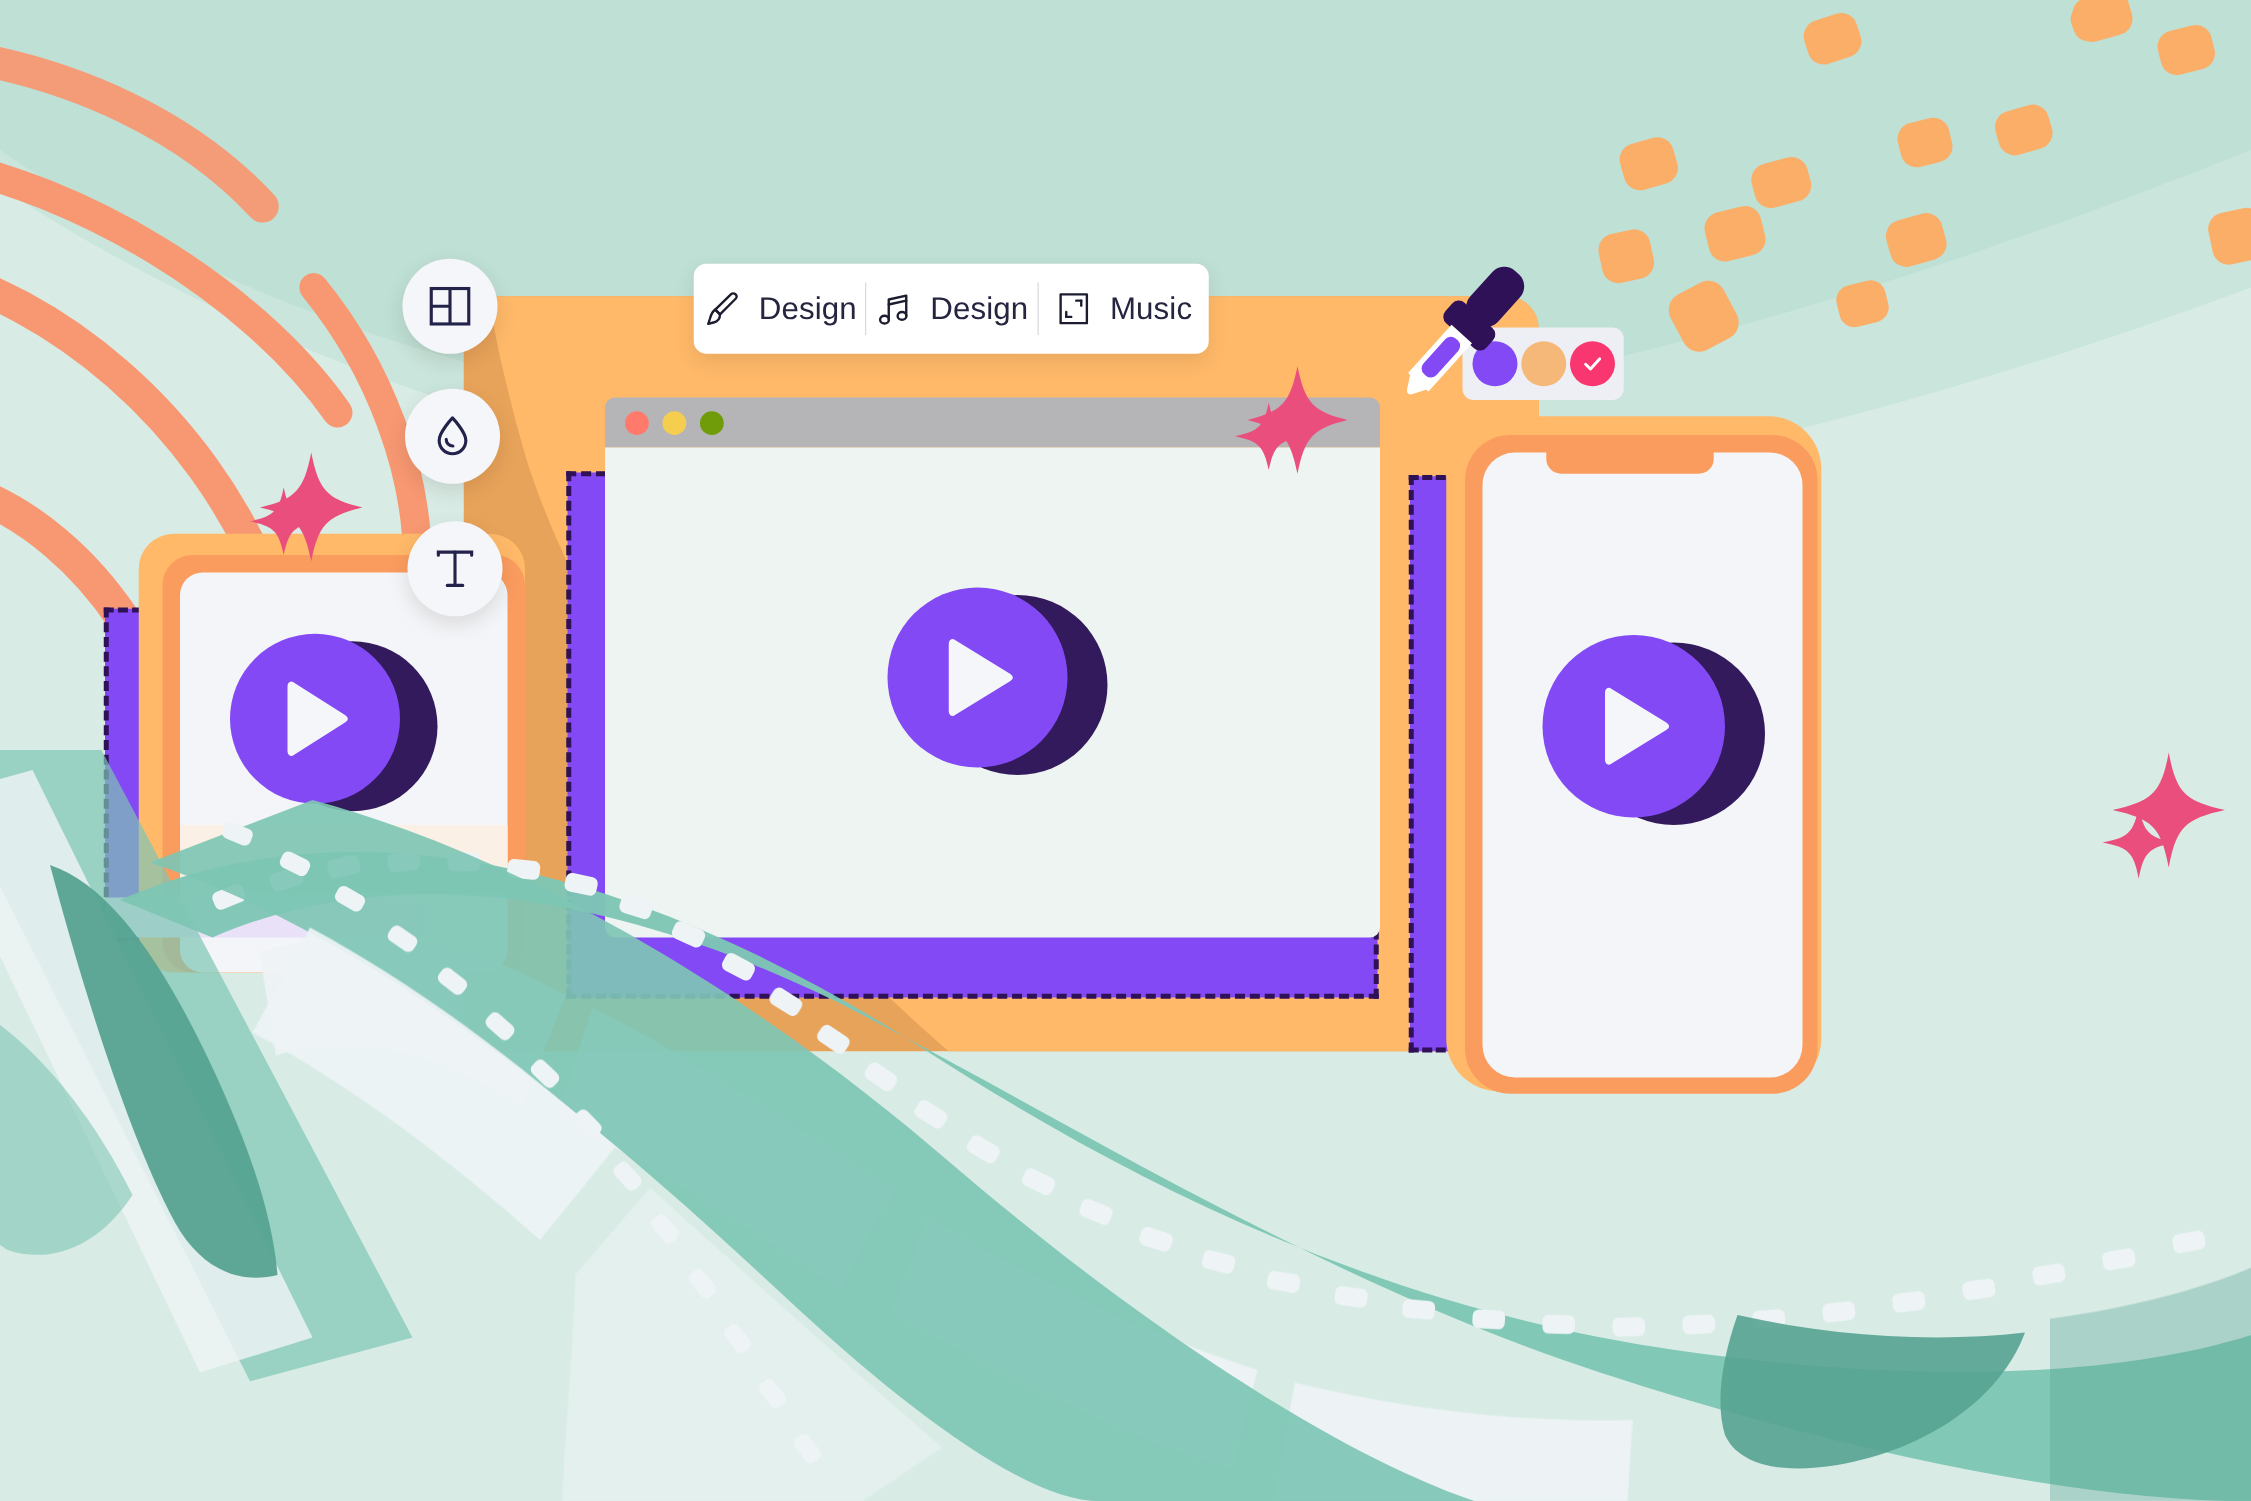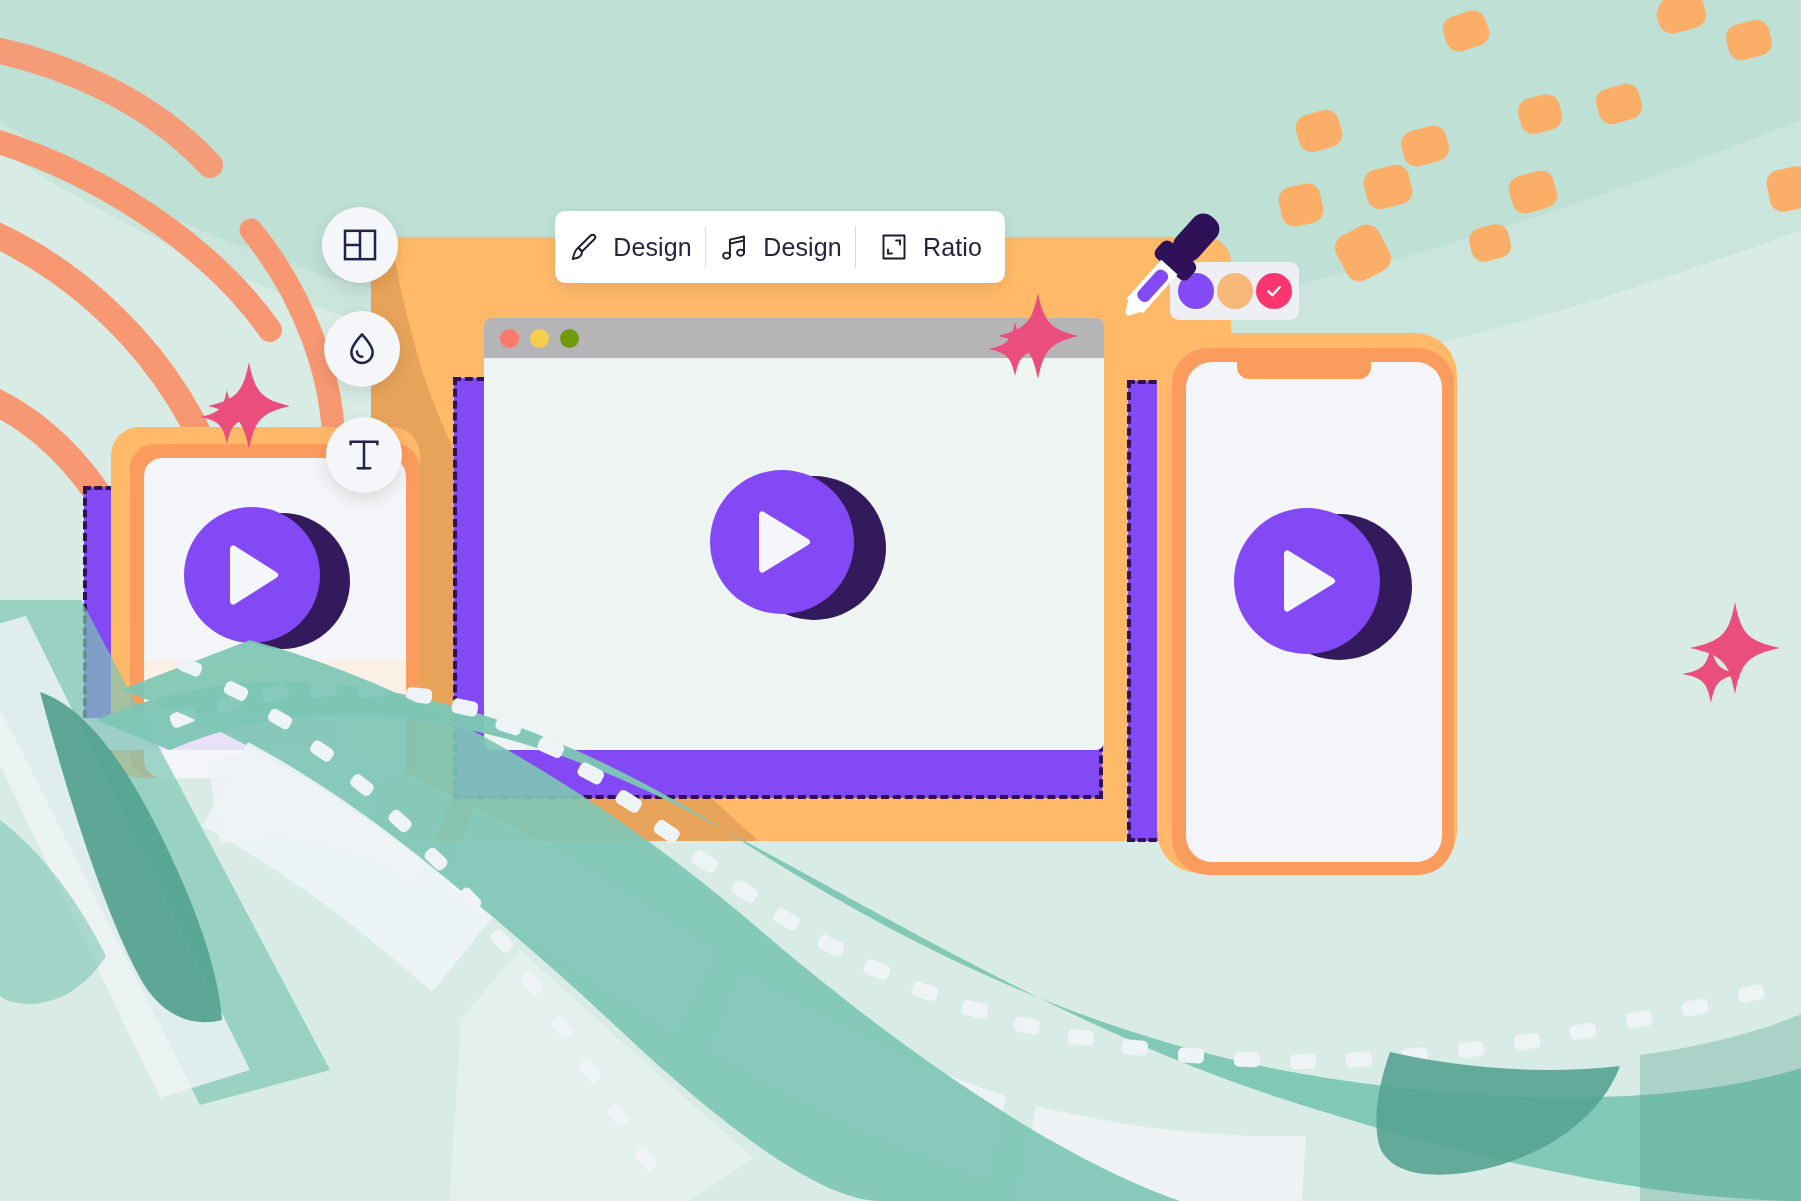--- a/index.html
+++ b/index.html
@@ -11,21 +11,21 @@
   }
   #stage{position:absolute;left:0;top:0;width:1801px;height:1201px;overflow:hidden;}
   .layer{position:absolute;left:0;top:0;width:1801px;height:1201px;}
   .abs{position:absolute;}
 
   
   .bg-base{background:#d8ece5;}
 
   
   .toolbar{
-    position:absolute;left:555px;top:211px;width:450px;height:72px;
+    position:absolute;left:555px;top:211px;width:412px;height:72px;
     background:#ffffff;border-radius:10px;
     box-shadow:0 6px 16px rgba(60,40,20,.10);
     display:flex;align-items:center;justify-content:space-between;
     padding:0 0px;box-sizing:border-box;z-index:60;
   }
   .tb-item{
     flex:1;display:flex;align-items:center;justify-content:center;gap:13px;
     height:46px;position:relative;color:#20203c;
   }
   .tb-item + .tb-item::before{
@@ -280,21 +280,21 @@
     <div class="tb-item">
       <svg class="tb-ico" viewBox="0 0 32 32">
         <g fill="none" stroke="#1c1c30" stroke-width="1.9" stroke-linejoin="round">
           <rect x="5.5" y="4.5" width="21" height="23"></rect>
           <polyline points="10,22.5 10,18.5" stroke-linecap="round"></polyline>
           <polyline points="10,22.5 14,22.5" stroke-linecap="round"></polyline>
           <polyline points="22,9.5 22,13.5" stroke-linecap="round"></polyline>
           <polyline points="22,9.5 18,9.5" stroke-linecap="round"></polyline>
         </g>
       </svg>
-      <span class="tb-label">Ratio</span>
+      <span class="tb-label">Music</span>
     </div>
 
   </div>
 
   <div class="swatchbar">
     <span class="sw" style="background:#8349f5"></span>
     <span class="sw" style="background:#f5b878"></span>
     <span class="sw" style="background:#f9366f;display:flex;align-items:center;justify-content:center;">
       <svg width="22" height="22" viewBox="0 0 24 24">
         <path d="M6 12.4 L10.2 16.6 L18.2 7.8" fill="none" stroke="#ffffff" stroke-width="2.6" stroke-linecap="round" stroke-linejoin="round"></path>

